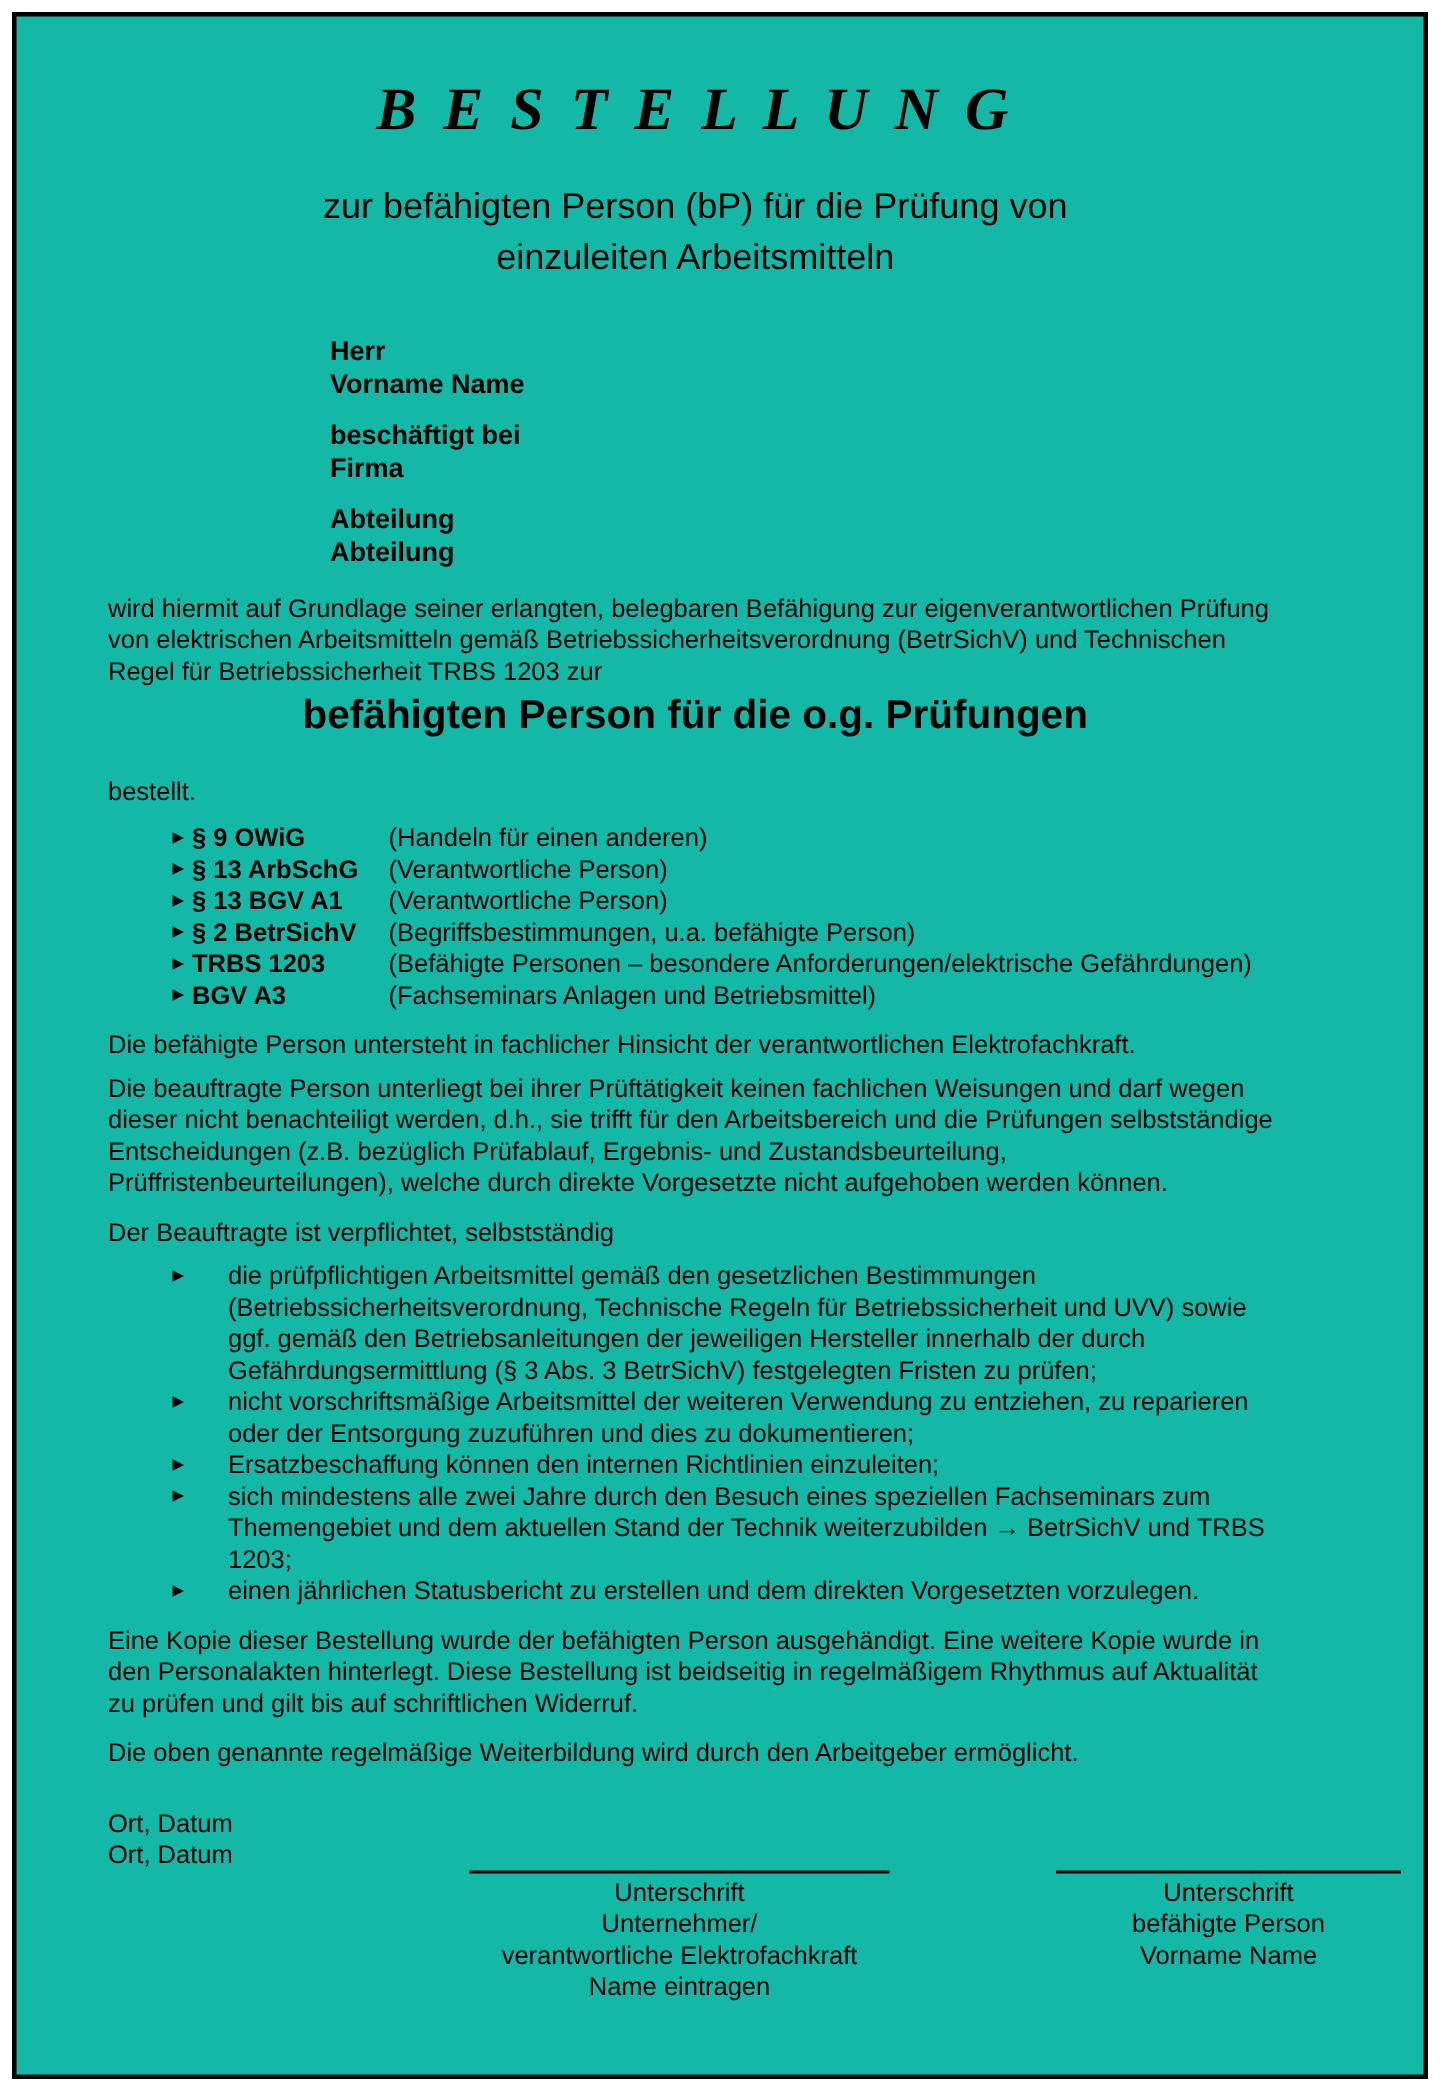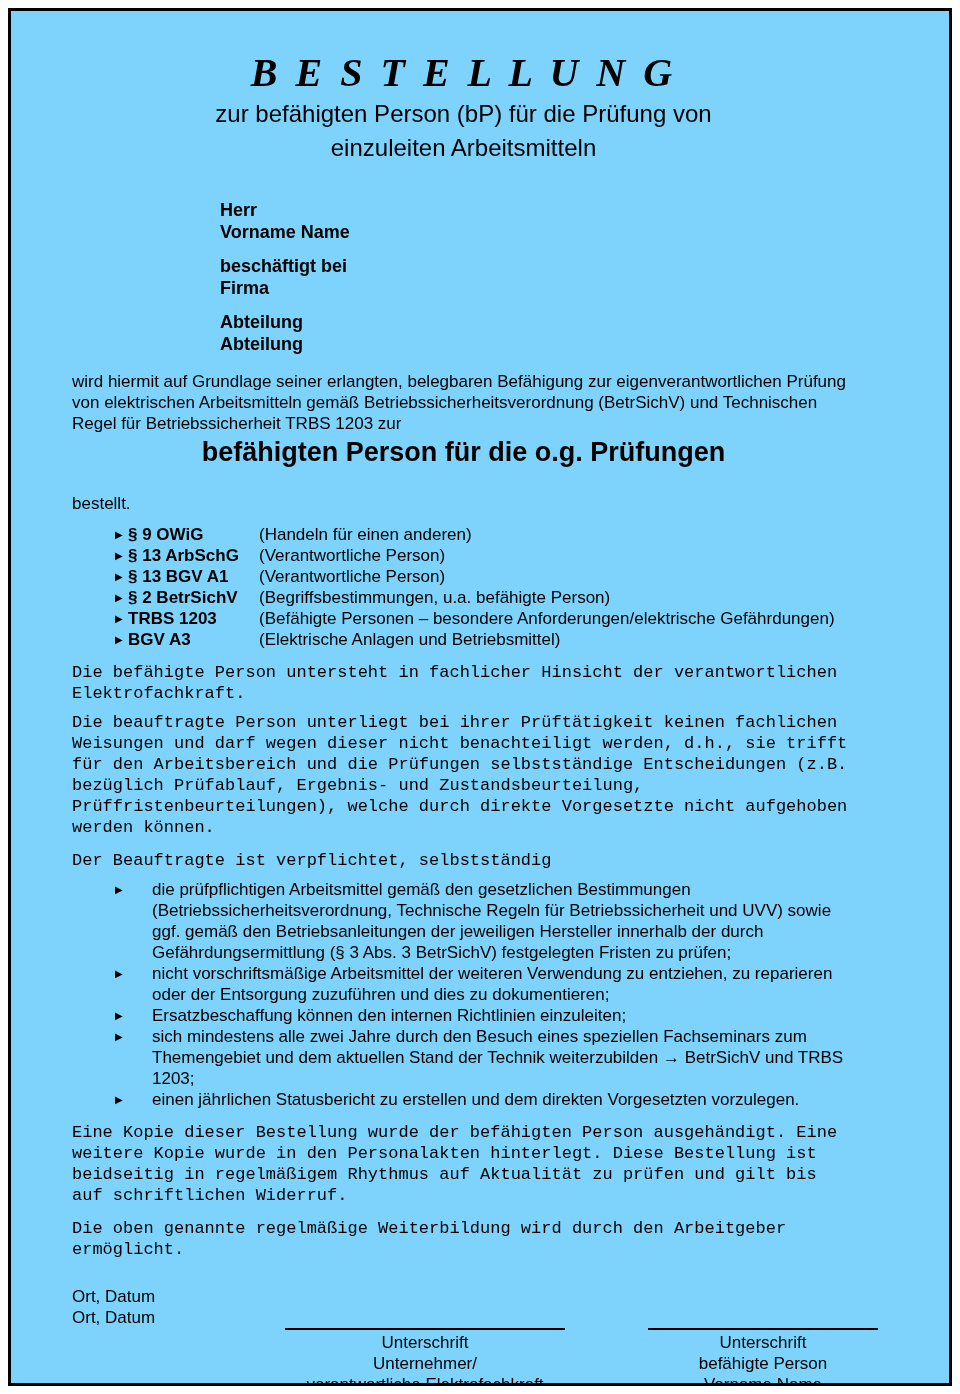--- a/index.html
+++ b/index.html
@@ -10,51 +10,51 @@
     color:#000;
   }
   .page {
     width:960px; height:1394px; background:#fff; padding:8px;
   }
   .frame {
     width:100%; height:100%;
     border:3px solid #000;
     padding:20px 94px 8px 61px;
     overflow:hidden;
-    background:#7dd3fc;
+    background:#14b8a6;
   }
   .title {
     text-align:center;
     font-family:"Liberation Serif","DejaVu Serif",serif;
     font-style:italic; font-weight:bold;
     font-size:40px; line-height:48px;
     letter-spacing:4px;
     margin-top:18px;
   }
-  .subtitle { text-align:center; font-size:24px; line-height:34px; margin-top:0; }
+  .subtitle { text-align:center; font-size:24px; line-height:34px; margin-top:24px; }
   .person-table { margin:34px 0 0 148px; }
   .person-row { display:flex; margin-bottom:12px; font-weight:bold; font-size:18px; line-height:22px;flex-direction:column; }
   .person-label { width:178px; flex:none; }
   .body-text { font-size:17px; line-height:21px; }
   .intro { margin-top:16px; }
   .emphasis { text-align:center; font-weight:bold; font-size:27px; line-height:33px; margin-top:2px; }
   .bestellt { margin-top:24px; }
   .section-heading { font-weight:bold; font-size:17px; line-height:21px; margin-top:13px; }
   .ref-list { margin:10px 0 0 43px; }
   .ref-item { display:flex; font-size:17px; line-height:21px; }
   .bullet { flex:none; font-size:10px; line-height:21px; }
   .ref-item .bullet { width:13px; }
   .ref-name { width:131px; flex:none; font-weight:bold; }
   .ref-desc { flex:1; }
   .duty-list { margin:8px 0 0 43px; }
   .duty-item { display:flex; font-size:17px; line-height:21px; }
   .duty-item .bullet { width:17px; }
   .duty-text { flex:1;margin-left:20px; }
-  p.para { margin-top:12px;font-family:Liberation Mono, monospace; }
-  .sig-area { display:flex; margin-top:26px; }
+  p.para { margin-top:12px; }
+  .sig-area { display:flex; margin-top:26px;gap:28px; }
   .sig-dates { width:213px; flex:none; font-size:17px; line-height:21px; text-align:left; }
   .sig-col { font-size:17px; line-height:21px; text-align:center; }
   .sig-company { width:280px; flex:none; }
   .sig-person { width:230px; flex:none; margin-left:83px; }
   .sig-rule { border-top:2px solid #000; height:0; margin-top:42px; margin-bottom:2px; }
 </style>
 </head>
 <body>
 
 <div class="page">
@@ -111,21 +111,21 @@
         <span class="ref-desc">(Begriffsbestimmungen, u.a. befähigte Person)</span>
       </div>
       <div class="ref-item">
         <span class="bullet">▶</span>
         <span class="ref-name">TRBS 1203</span>
         <span class="ref-desc">(Befähigte Personen – besondere Anforderungen/elektrische Gefährdungen)</span>
       </div>
       <div class="ref-item">
         <span class="bullet">▶</span>
         <span class="ref-name">BGV A3</span>
-        <span class="ref-desc">(Elektrische Anlagen und Betriebsmittel)</span>
+        <span class="ref-desc">(Fachseminars Anlagen und Betriebsmittel)</span>
       </div>
     </div>
 
     <p class="body-text para">Die befähigte Person untersteht in fachlicher Hinsicht der verantwortlichen Elektrofachkraft.</p>
 
     <p class="body-text para" style="margin-top:8px;">Die beauftragte Person unterliegt bei ihrer Prüftätigkeit keinen fachlichen Weisungen und darf wegen dieser nicht benachteiligt werden, d.h., sie trifft für den Arbeitsbereich und die Prüfungen selbstständige Entscheidungen (z.B. bezüglich Prüfablauf, Ergebnis- und Zustandsbeurteilung, Prüffristenbeurteilungen), welche durch direkte Vorgesetzte nicht aufgehoben werden können.</p>
 
     <p class="body-text para">Der Beauftragte ist verpflichtet, selbstständig</p>
 
     <div class="duty-list">

